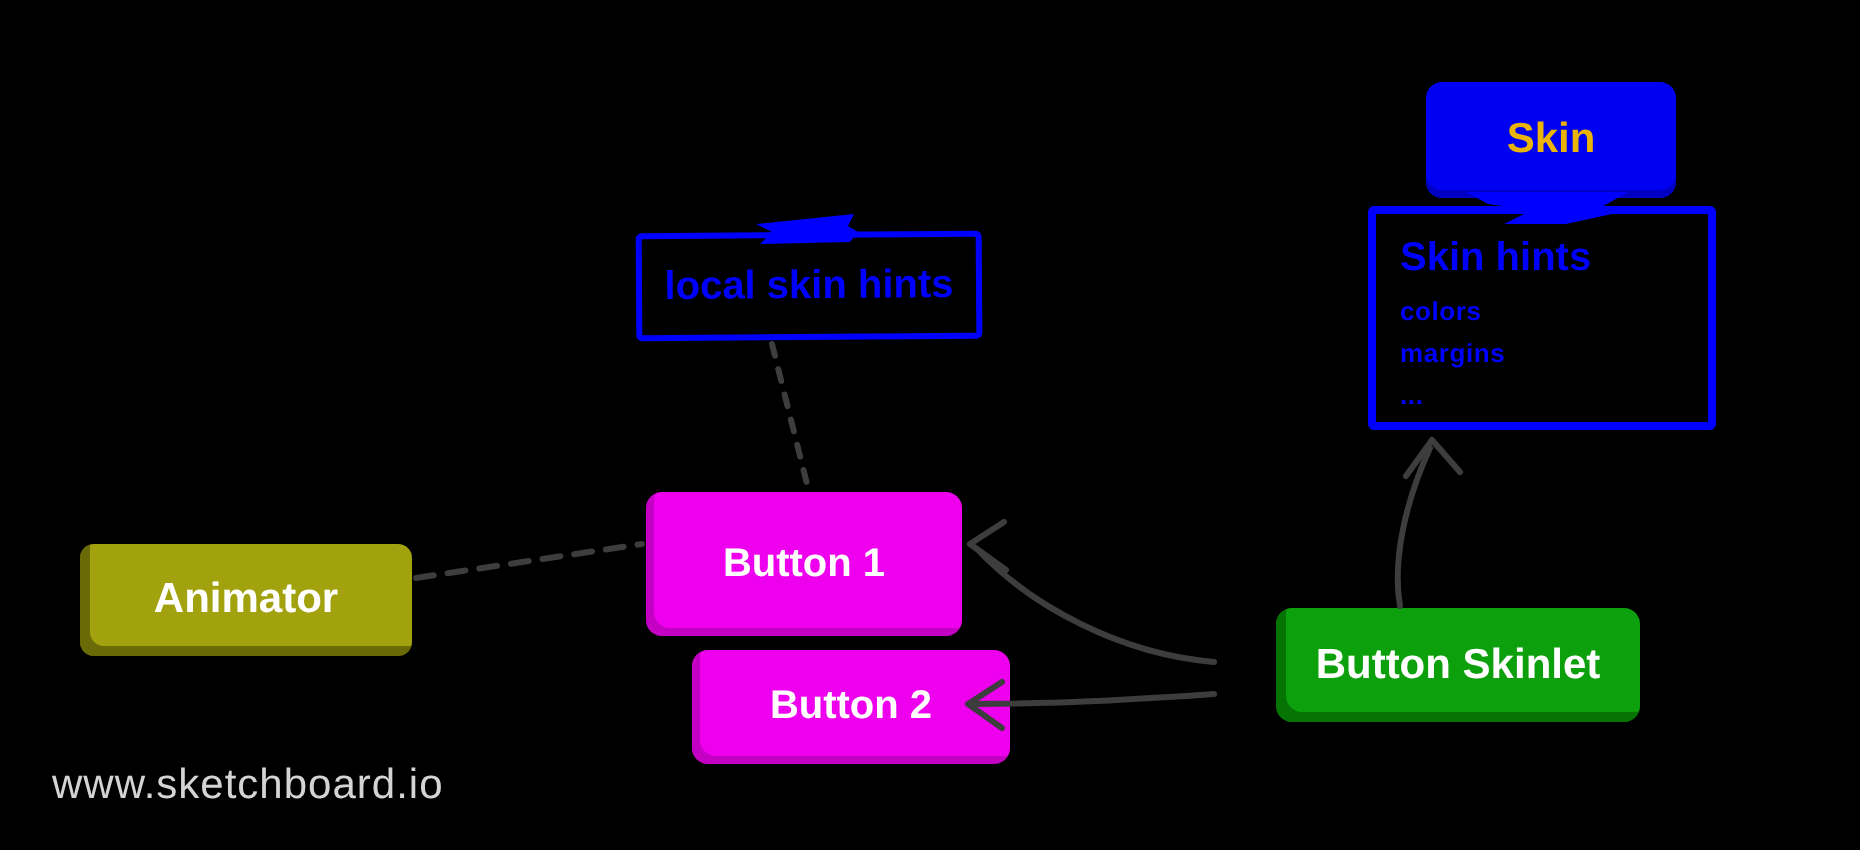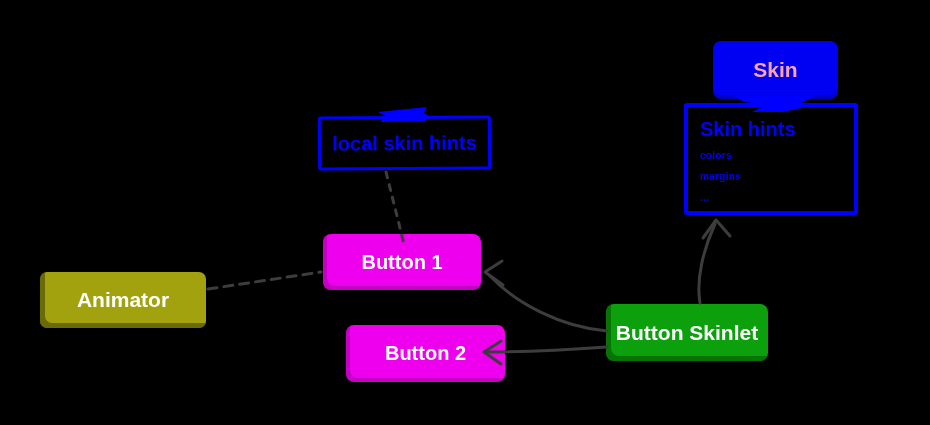--- a/index.html
+++ b/index.html
@@ -14,32 +14,32 @@
   }
   .filled{border-radius:8px;}
   .node-skin{left:713px;top:41px;width:125px;height:58px;font-size:21px;z-index:3;
     box-shadow:inset 0 -4px 0 rgba(0,0,60,0.25);}
   .node-skin-hints{
     left:684px;top:103px;width:174px;height:112px;border:4px solid;border-radius:3px;
     flex-direction:column;align-items:flex-start;justify-content:flex-start;
     padding:10px 12px;background:transparent;
   }
   .skin-hints-title{font-size:20px;line-height:24px;margin-bottom:4px;}
-  .skin-hints-item{font-size:10px;line-height:21px;letter-spacing:.3px;}
+  .skin-hints-item{font-size:13px;line-height:21px;letter-spacing:.3px;}
   .node-local-skin-hints{
     left:318px;top:116px;width:173px;height:54px;border:3px solid;border-radius:3px;
     font-size:20px;background:transparent;transform:rotate(-0.4deg);
   }
   .node-animator{left:40px;top:272px;width:166px;height:56px;border-radius:7px;font-size:21px;
     box-shadow:inset 5px -5px 0 rgba(60,60,0,0.55);}
-  .node-button1{left:323px;top:234px;width:158px;height:56px;font-size:20px;
+  .node-button1{left:323px;top:246px;width:158px;height:72px;font-size:20px;
     box-shadow:inset 4px -4px 0 rgba(120,0,120,0.35);align-items:center;}
   .node-button2{left:318px;top:325px;width:159px;height:57px;font-size:20px;
     box-shadow:inset 4px -4px 0 rgba(120,0,120,0.35);}
-  .node-button-skinlet{left:606px;top:304px;width:162px;height:57px;font-size:21px;
+  .node-button-skinlet{left:638px;top:304px;width:182px;height:57px;font-size:21px;
     box-shadow:inset 5px -5px 0 rgba(0,80,0,0.55);}
   #watermark{
     position:absolute;left:26px;top:381px;font-size:21px;font-weight:normal;
     letter-spacing:.5px;z-index:4;
   }
   .edge{fill:none;stroke-width:3;stroke-linecap:round;stroke-linejoin:round;}
   .dashed-long{stroke-dasharray:9 7;}
   .dashed-short{stroke-dasharray:6 7;}
 </style>
 </head>
@@ -60,21 +60,21 @@
     <polyline class="edge" points="501,341 484,352 501,364" stroke="#3d3d3d"></polyline>
 
     <path class="edge" d="M700,303 C696,280 703,250 715,224" stroke="#3d3d3d"></path>
     <polyline class="edge" points="703,238 716,220 730,236" stroke="#3d3d3d"></polyline>
 
     <path d="M733,96 L814,96 L800,104 L806,107 L783,112 L752,112 L766,105 L744,102 Z" fill="#0000ff"></path>
 
     <path d="M378,112 L427,107 L424,113 L429,116 L425,121 L380,122 L386,116 Z" fill="#0000ff"></path>
   </svg>
 
-  <div class="node filled node-skin" style="background-color: rgb(0, 0, 242); color: #fca5a5;">
+  <div class="node filled node-skin" style="background-color: rgb(0, 0, 242); color: #eab308;">
     <span>Skin</span>
   </div>
 
   <div class="node node-skin-hints" style="border-color: rgb(0, 0, 255); color: rgb(0, 0, 255); text-align: center;">
     <span class="skin-hints-title">Skin hints</span>
     <span class="skin-hints-item">colors</span>
     <span class="skin-hints-item">margins</span>
     <span class="skin-hints-item">...</span>
   </div>
 
@@ -91,14 +91,15 @@
   </div>
 
   <div class="node filled node-button2" style="background-color: rgb(238, 0, 238); color: rgb(255, 255, 255); margin-left: 28px;">
     <span>Button 2</span>
   </div>
 
   <div class="node filled node-button-skinlet" style="background-color: rgb(12, 160, 12); color: rgb(255, 255, 255);">
     <span>Button Skinlet</span>
   </div>
 
+  <div id="watermark" style="color: rgb(212, 212, 212);">www.sketchboard.io</div>
 
 </div>
 
 </body></html>

